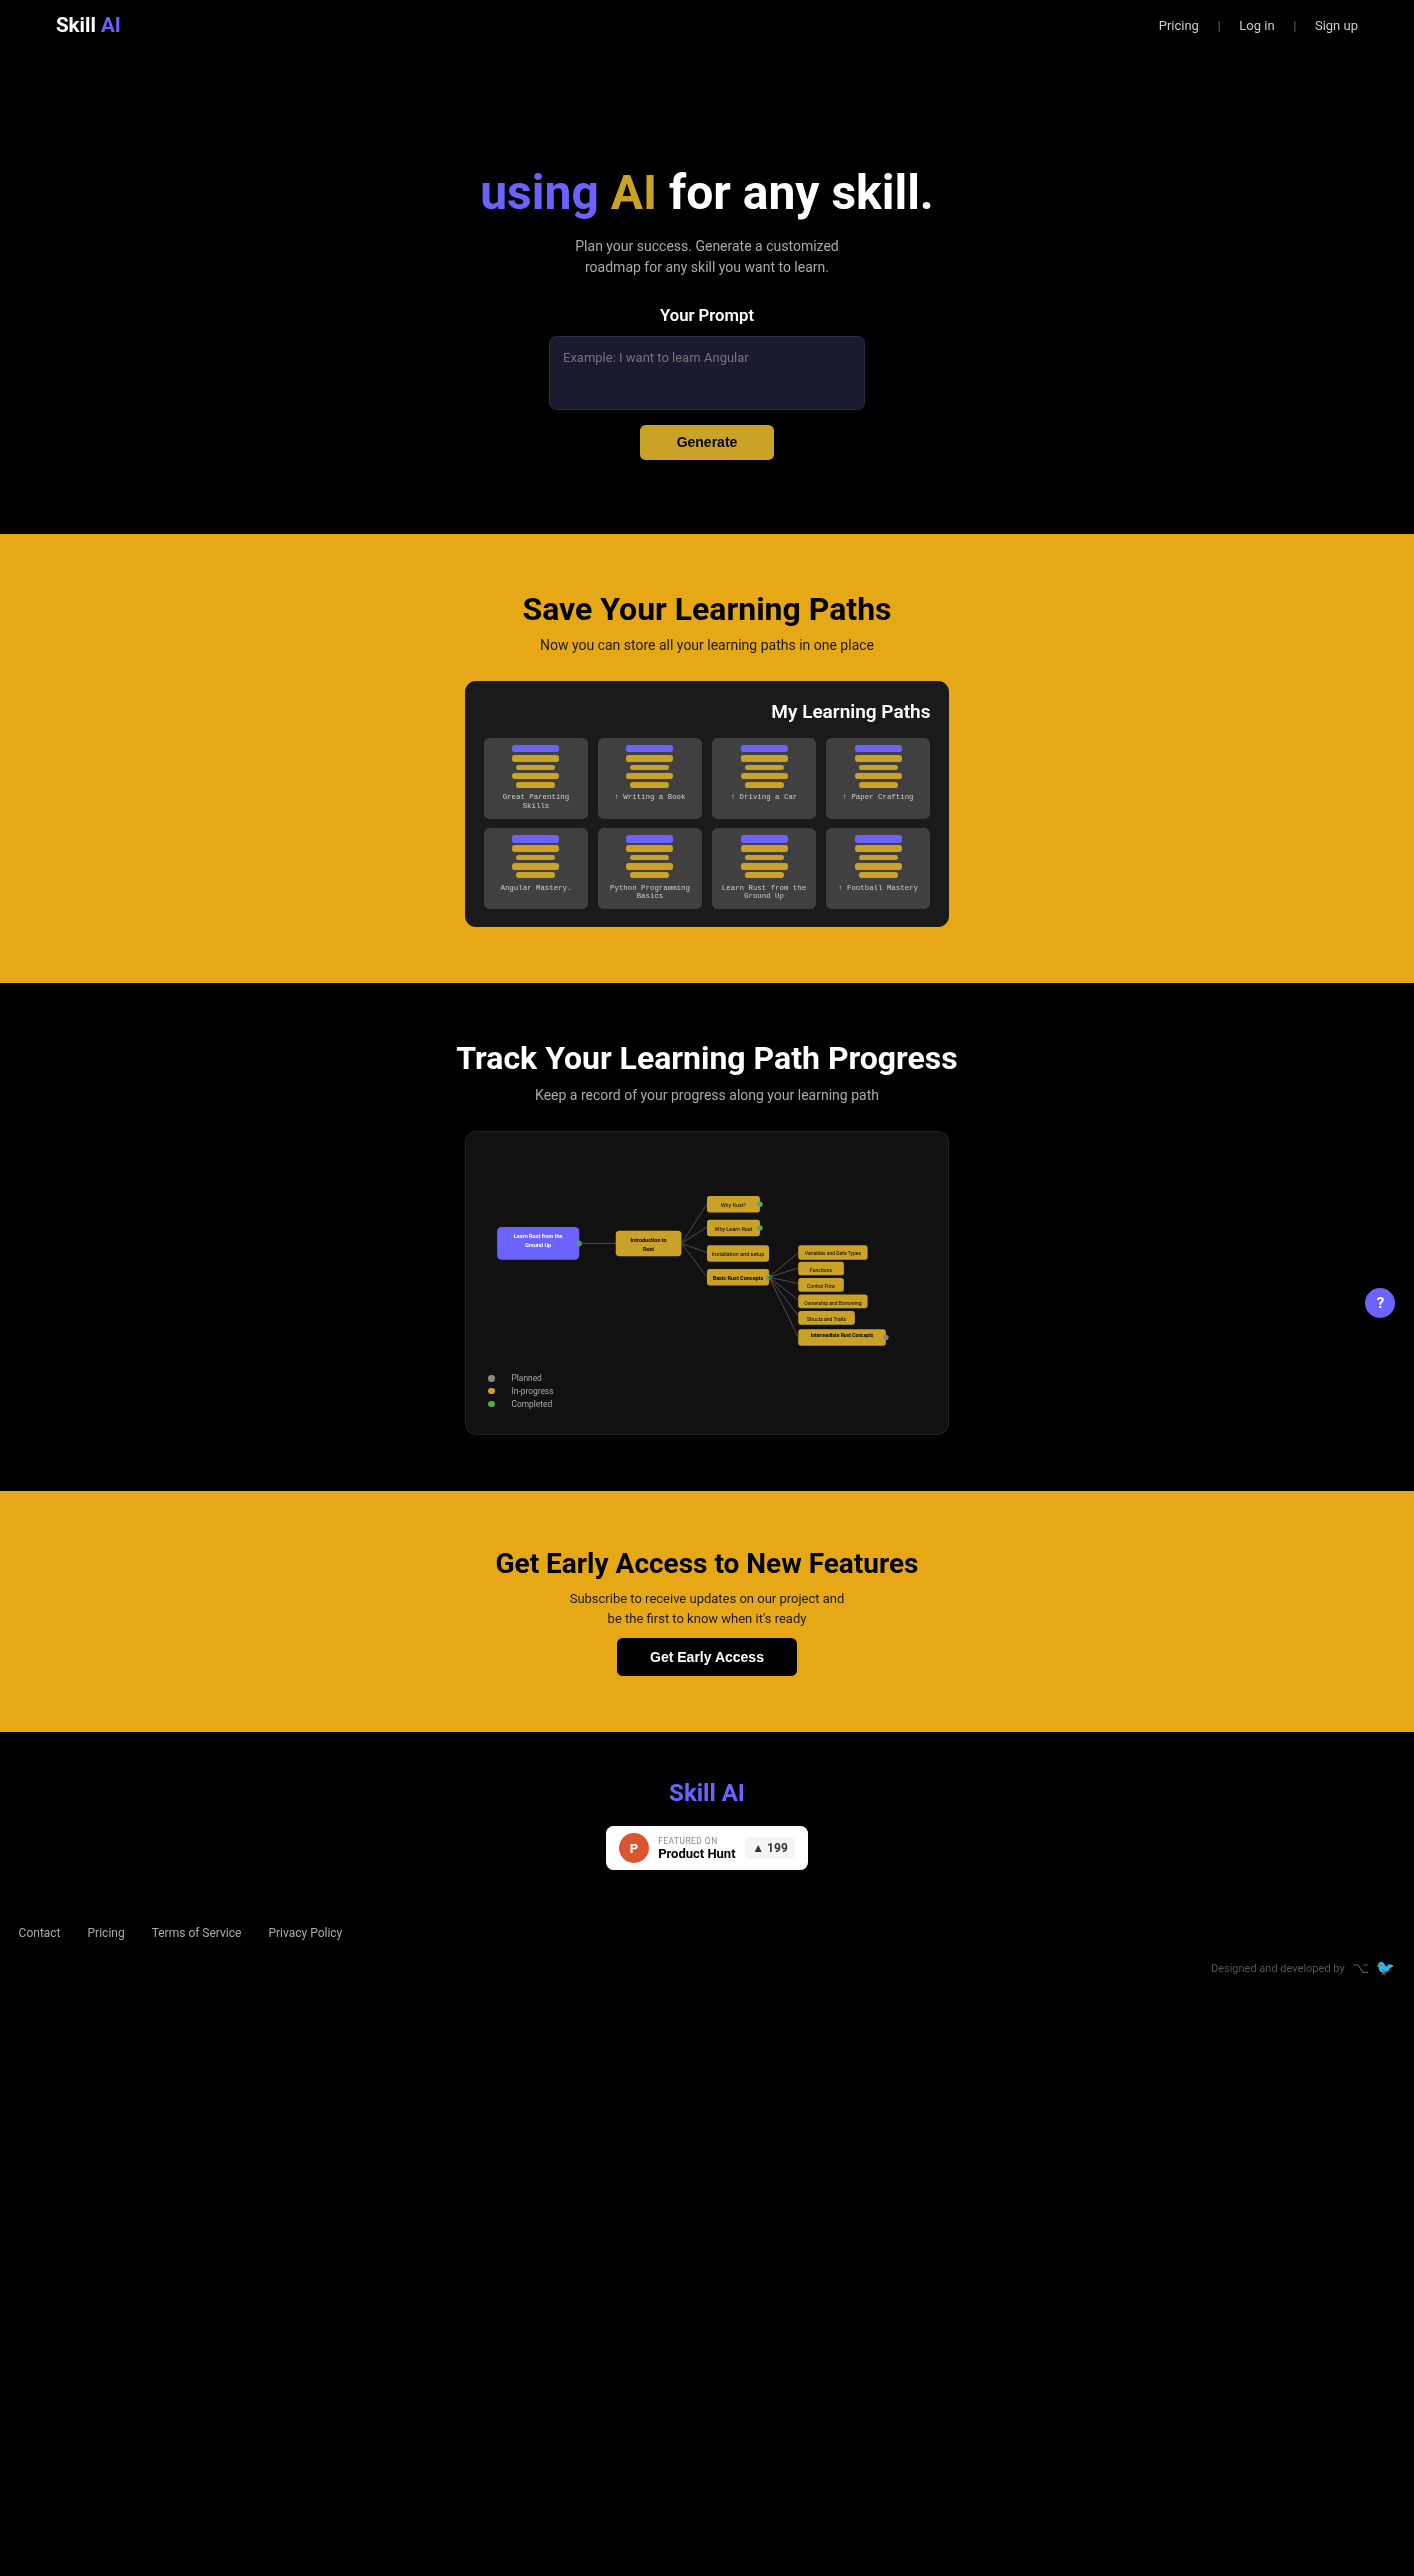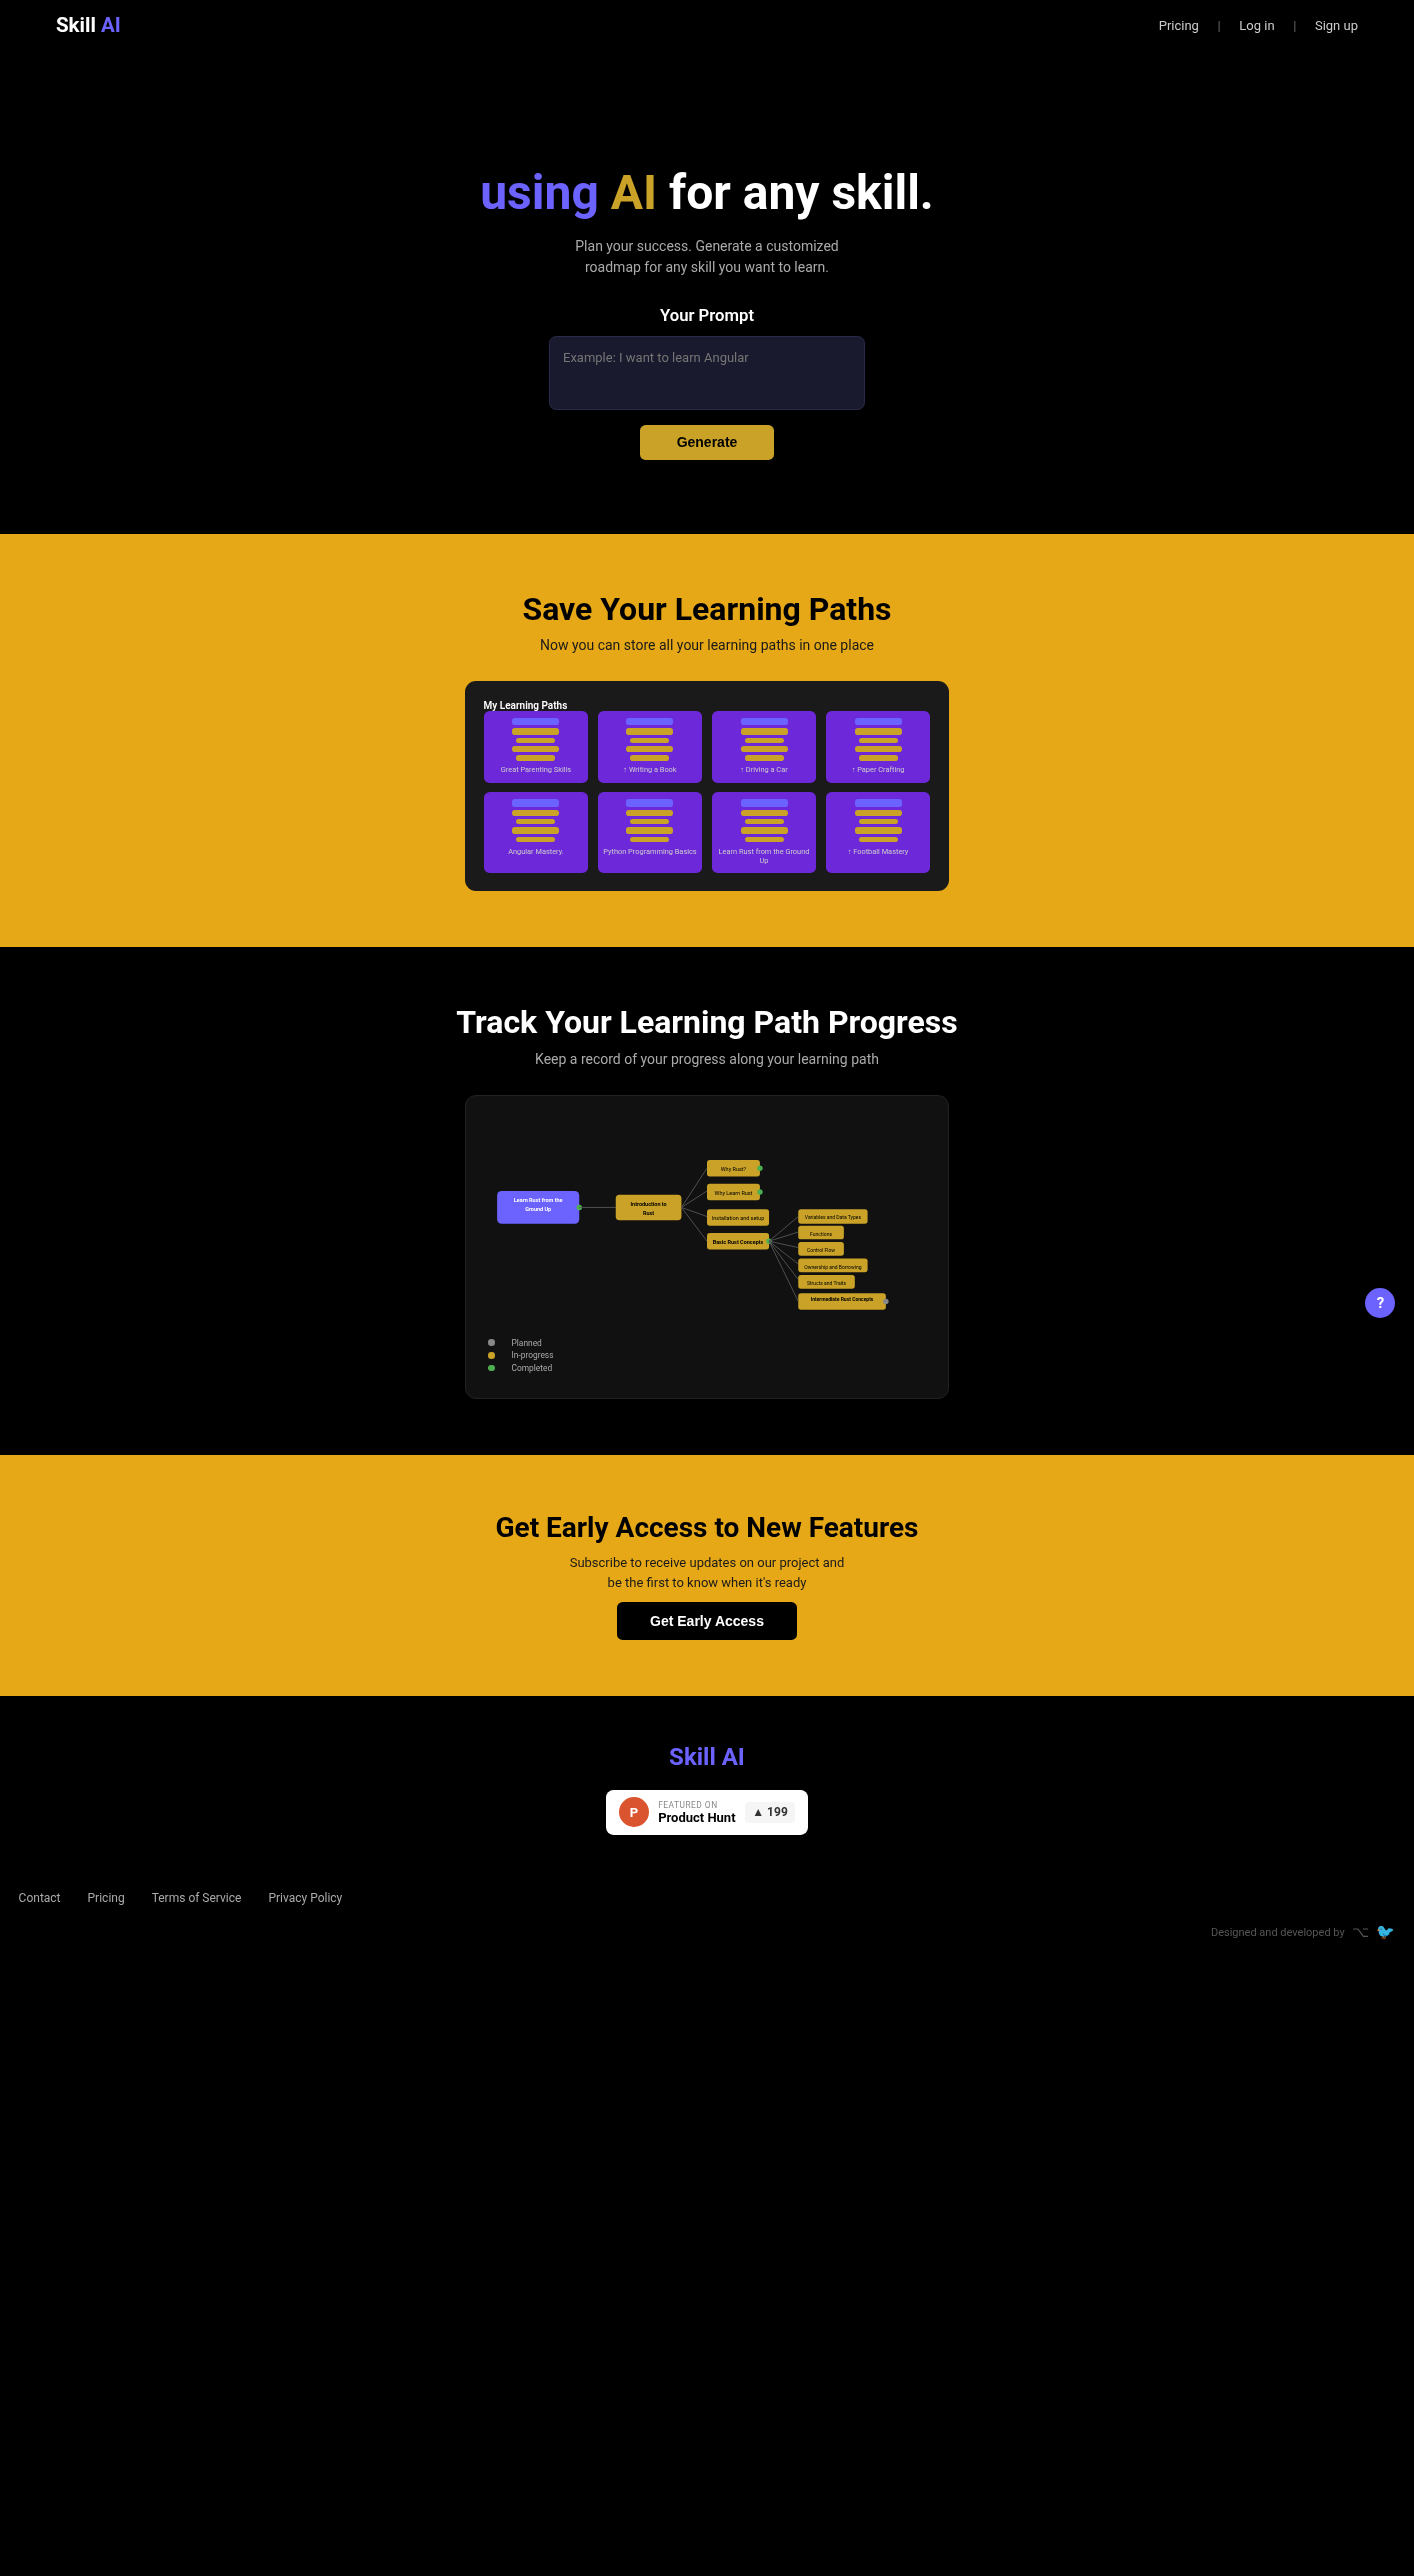--- a/index.html
+++ b/index.html
@@ -99,34 +99,37 @@
     }
     .learning-paths-card {
       background: #1a1a1a;
       border-radius: 11px;
       padding: 18.6px;
       max-width: 484px;
       margin: 0 auto;
       text-align: left;
     }
     .learning-paths-card .card-title {
-      font-size: 10px;
+      font-size: 19px;
       font-weight: 600;
       color: #fff;
+      margin-bottom: 15px;
+      text-align: right;
     }
     .paths-grid {
       display: grid;
       grid-template-columns: repeat(4, 1fr);
       gap: 9.3px;
     }
     .path-item {
-      background: #6d28d9;
+      background: #404040;
       border-radius: 5.6px;
       padding: 7.4px 5.6px;
       text-align: center;
+      font-family: Liberation Mono, monospace;
     }
     .path-item-visual {
       display: flex;
       flex-direction: column;
       align-items: center;
       gap: 2.8px;
       margin-bottom: 5.6px;
     }
     .path-node-top {
       background: #6c63ff;

